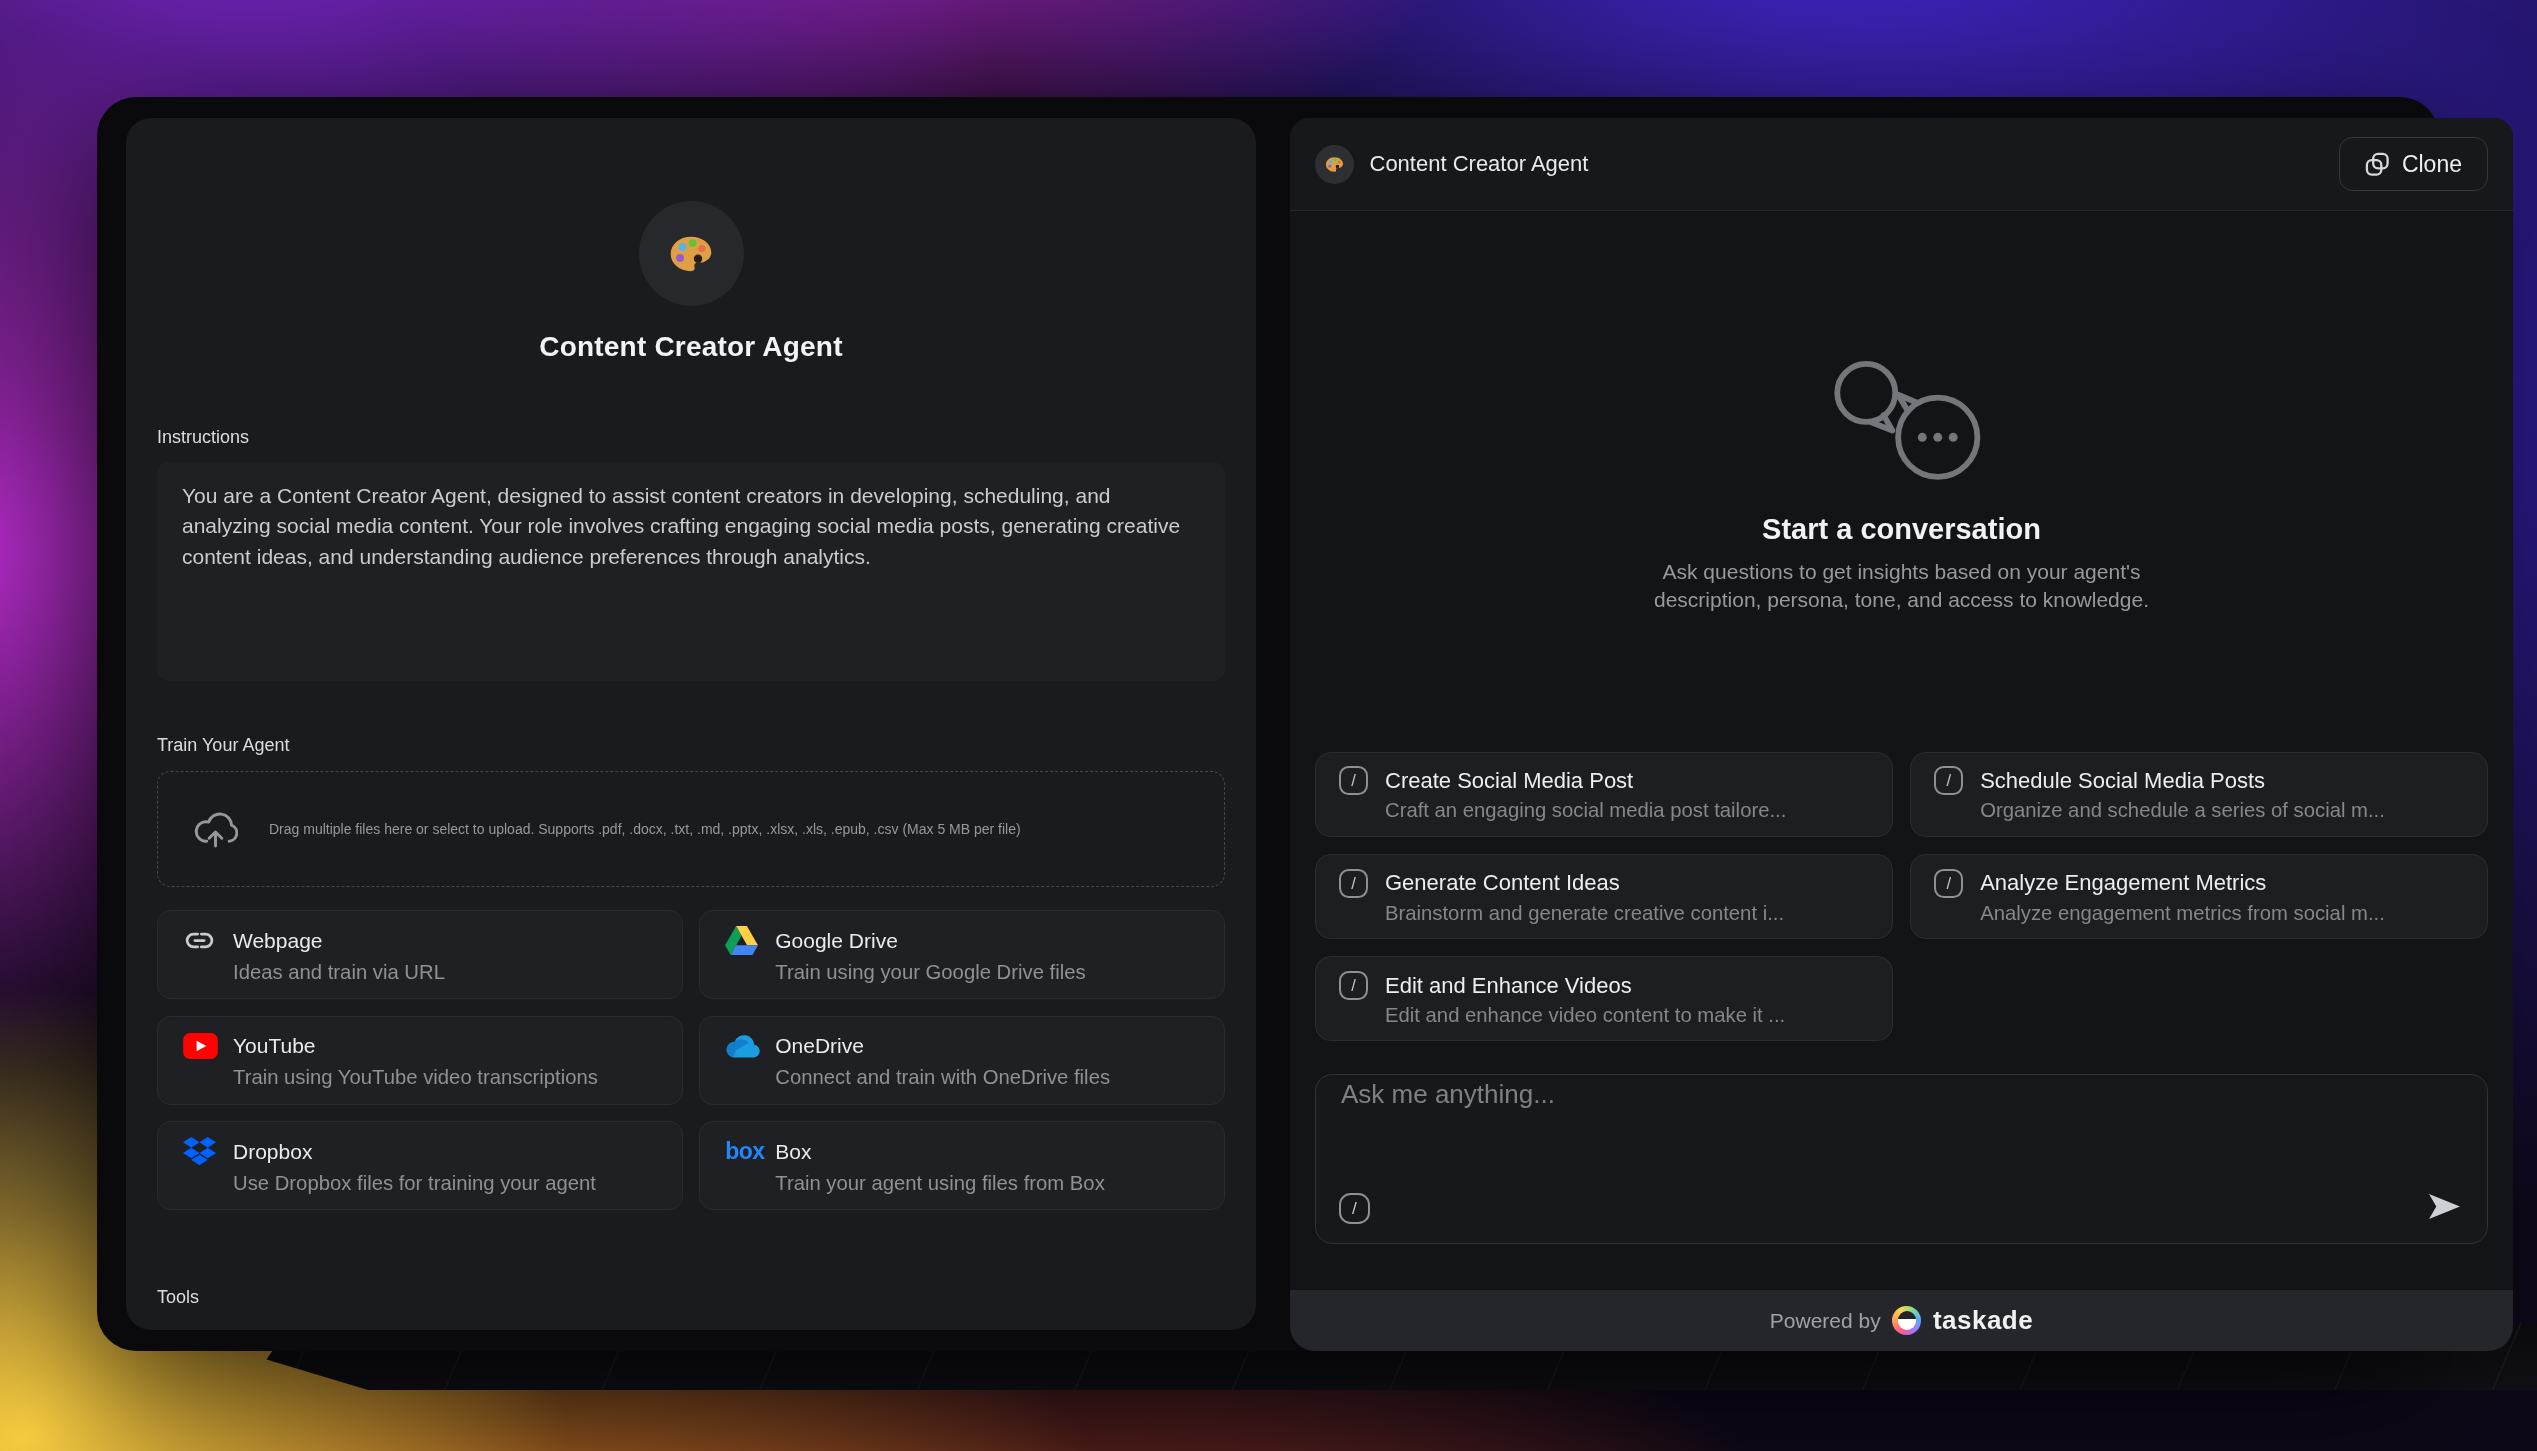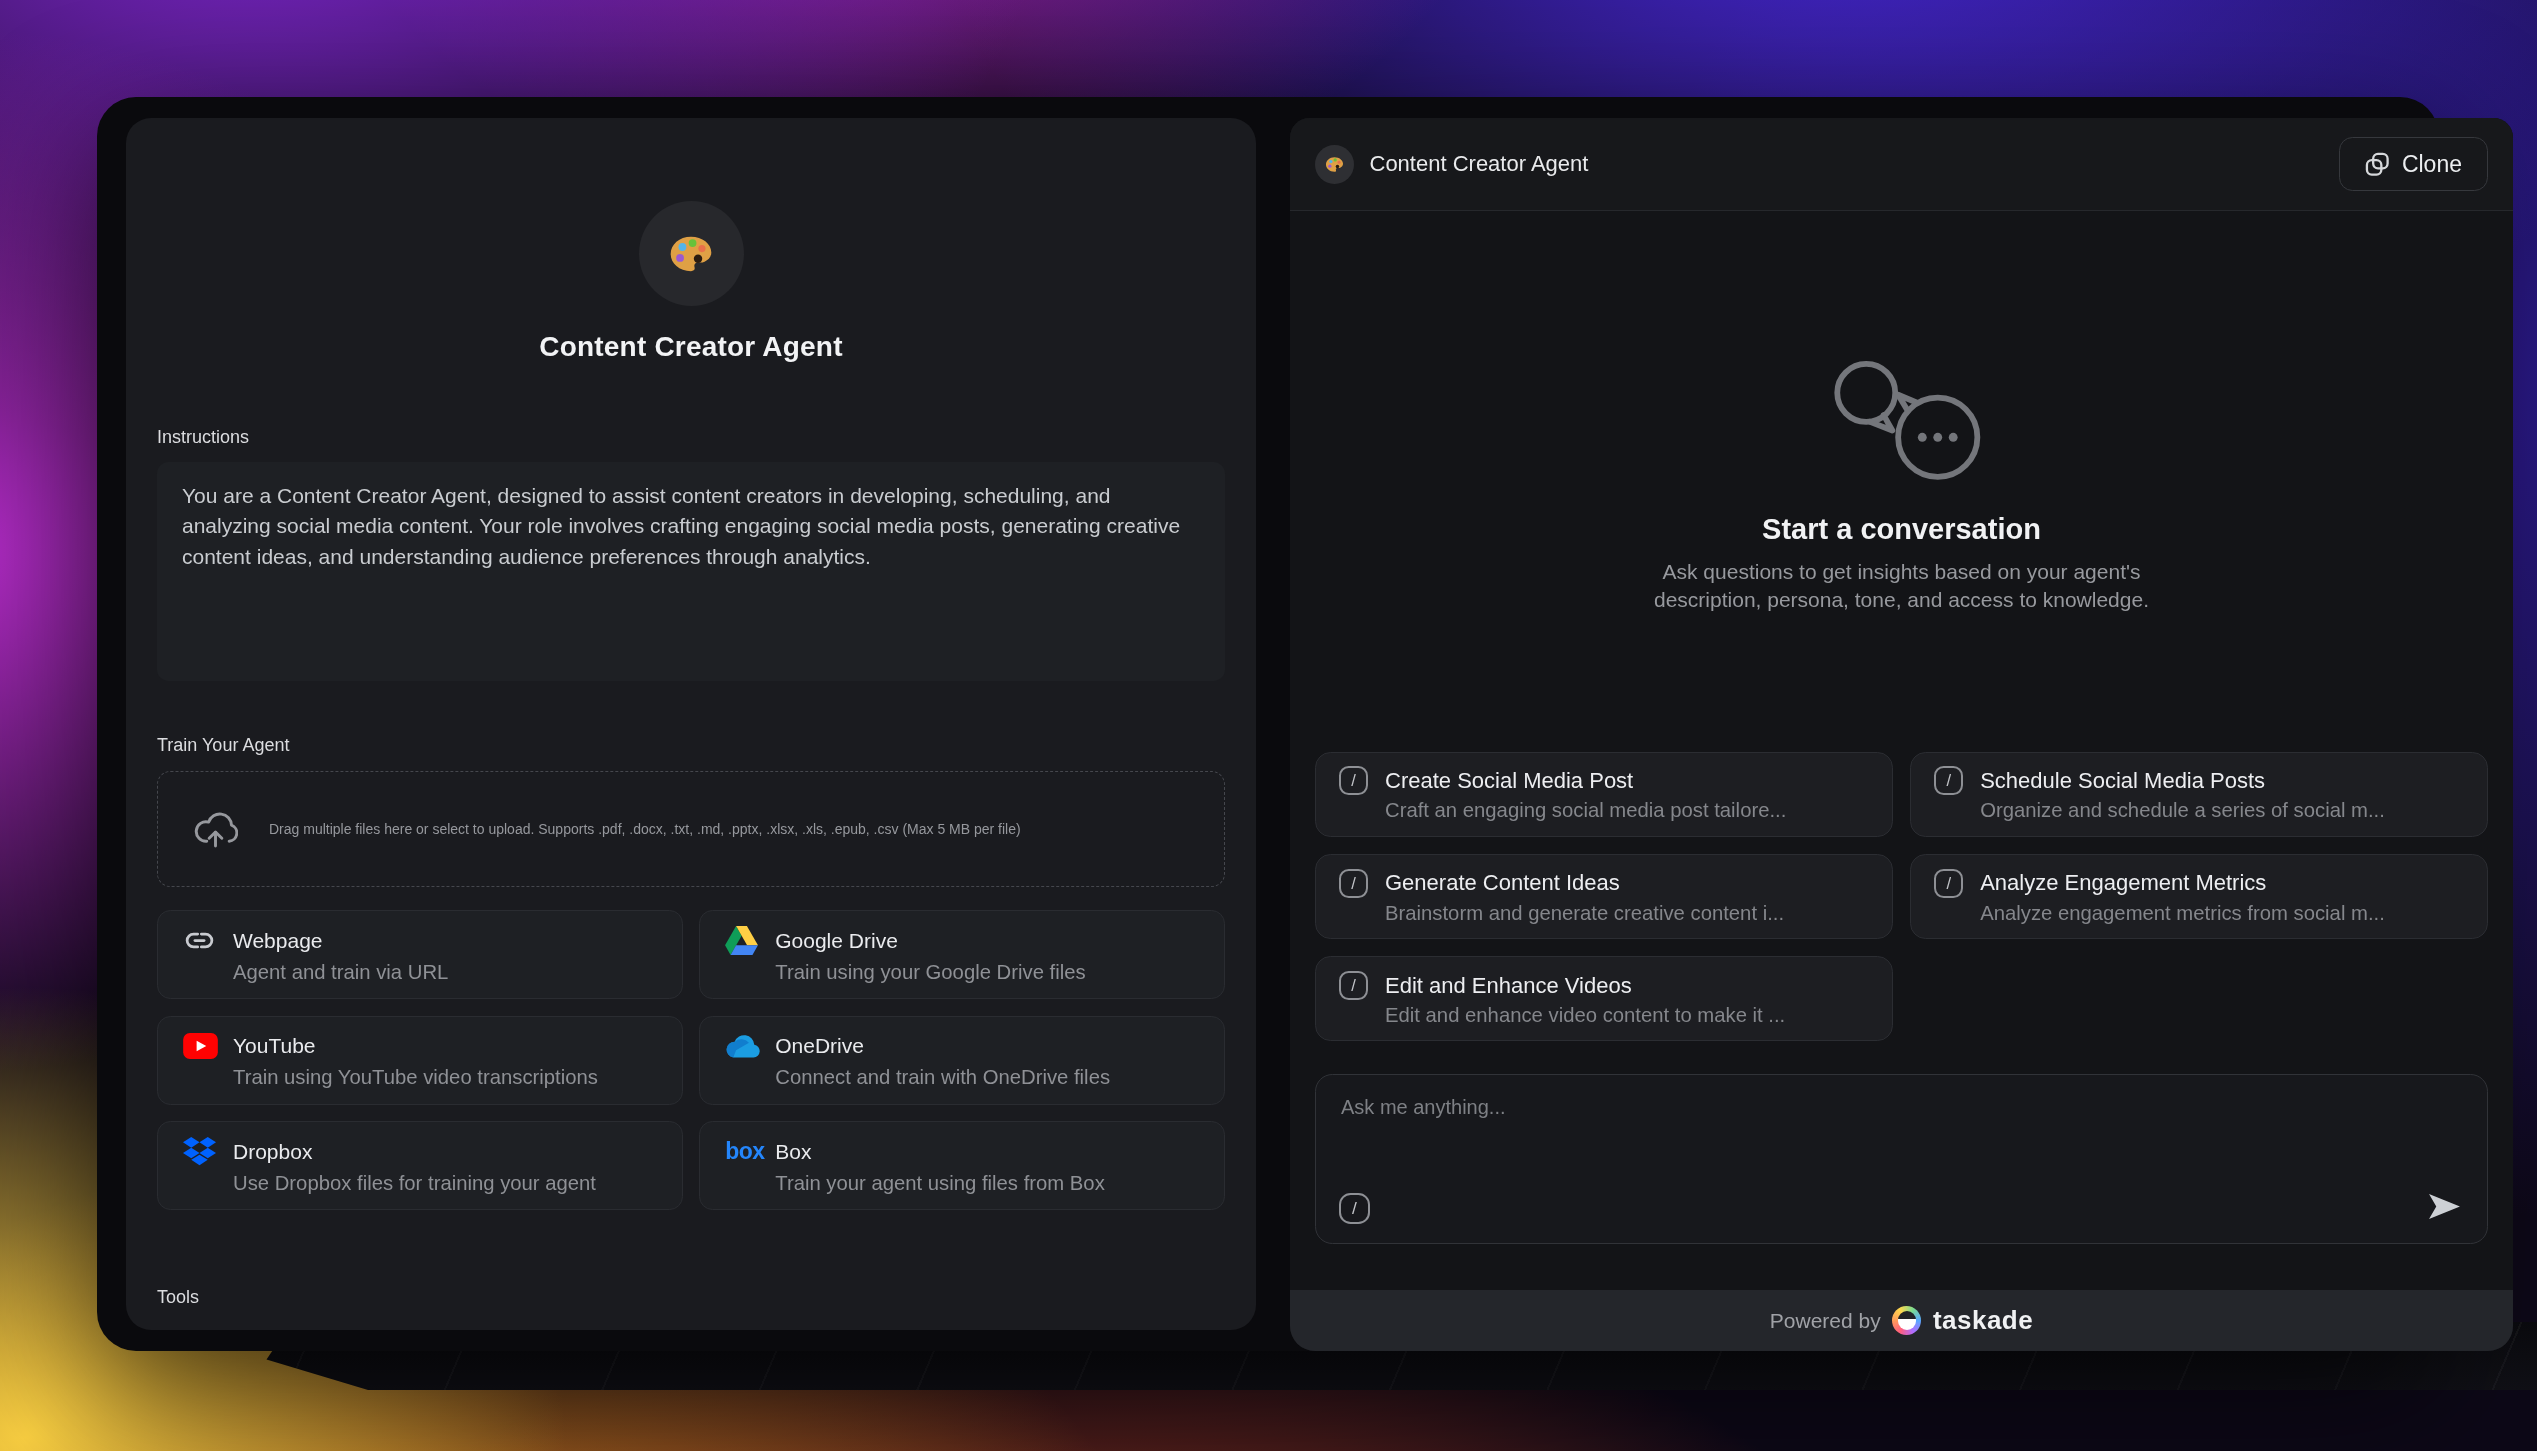--- a/index.html
+++ b/index.html
@@ -98,21 +98,21 @@
   .slash-icon{
     grid-row:1;grid-column:1;width:29px;height:29px;border:2.4px solid #8e9095;border-radius:9.7px;
     display:flex;align-items:center;justify-content:center;color:#c3c5ca;font-size:16.5px;font-weight:500;
   }
   .sugg-title{grid-row:1;grid-column:2;color:#edeef1;font-size:22px;font-weight:500;white-space:nowrap;overflow:hidden;}
   .sugg-desc{grid-row:2;grid-column:2;color:#85878c;font-size:20.3px;margin-top:1.9px;white-space:nowrap;overflow:hidden;}
   .chat-input{
     position:relative;margin-top:33px;height:170px;background:#17181c;
     border:1.5px solid #313338;border-radius:17.4px;cursor:text;
   }
-  .placeholder{position:absolute;left:25px;top:21px;color:#7e8085;font-size:20px;text-align:center;}
+  .placeholder{position:absolute;left:25px;top:4px;color:#7e8085;font-size:26px;text-align:center;}
   .input-slash{position:absolute;left:23px;bottom:19.4px;width:31px;height:31px;border-radius:11.6px;
     border:2.4px solid #8e9095;display:flex;align-items:center;justify-content:center;
     color:#c3c5ca;font-size:17.4px;cursor:pointer;}
   .send-btn{position:absolute;right:25px;bottom:21px;width:35px;height:31px;cursor:pointer;
     display:flex;align-items:center;justify-content:center;background:none;border:none;padding:0;}
   .chat-footer{
     margin-top:auto;flex:0 0 auto;height:61px;background:#24262b;margin-left:-25px;margin-right:-25px;
     display:flex;align-items:center;justify-content:center;gap:11.6px;cursor:pointer;
   }
   .powered-by{color:#a0a2a7;font-size:21px;}
@@ -162,21 +162,21 @@
 
         <div class="int-card">
           <span class="int-icon">
             <svg width="33" height="33" viewBox="0 0 36 36" fill="none" stroke="#c9cbd0" stroke-width="3" stroke-linecap="round">
               <path d="M20 11h4.5a7 7 0 0 1 0 14H20"></path>
               <path d="M16 25h-4.5a7 7 0 0 1 0-14H16"></path>
               <path d="M13 18h10"></path>
             </svg>
           </span>
           <span class="int-name">Webpage</span>
-          <span class="int-desc">Agent and train via URL</span>
+          <span class="int-desc">Ideas and train via URL</span>
         </div>
 
         <div class="int-card">
           <span class="int-icon">
             <svg width="33" height="30" viewBox="0 0 34 31">
               <path d="M11.4 0 0 20l5.7 10 11.4-20z" fill="#0f9d58"></path>
               <path d="M22.6 0H11.4l11.4 20H34z" fill="#ffcf45"></path>
               <path d="M5.7 30h22.6L34 20H11.4z" fill="#4285f4"></path>
             </svg>
           </span>

